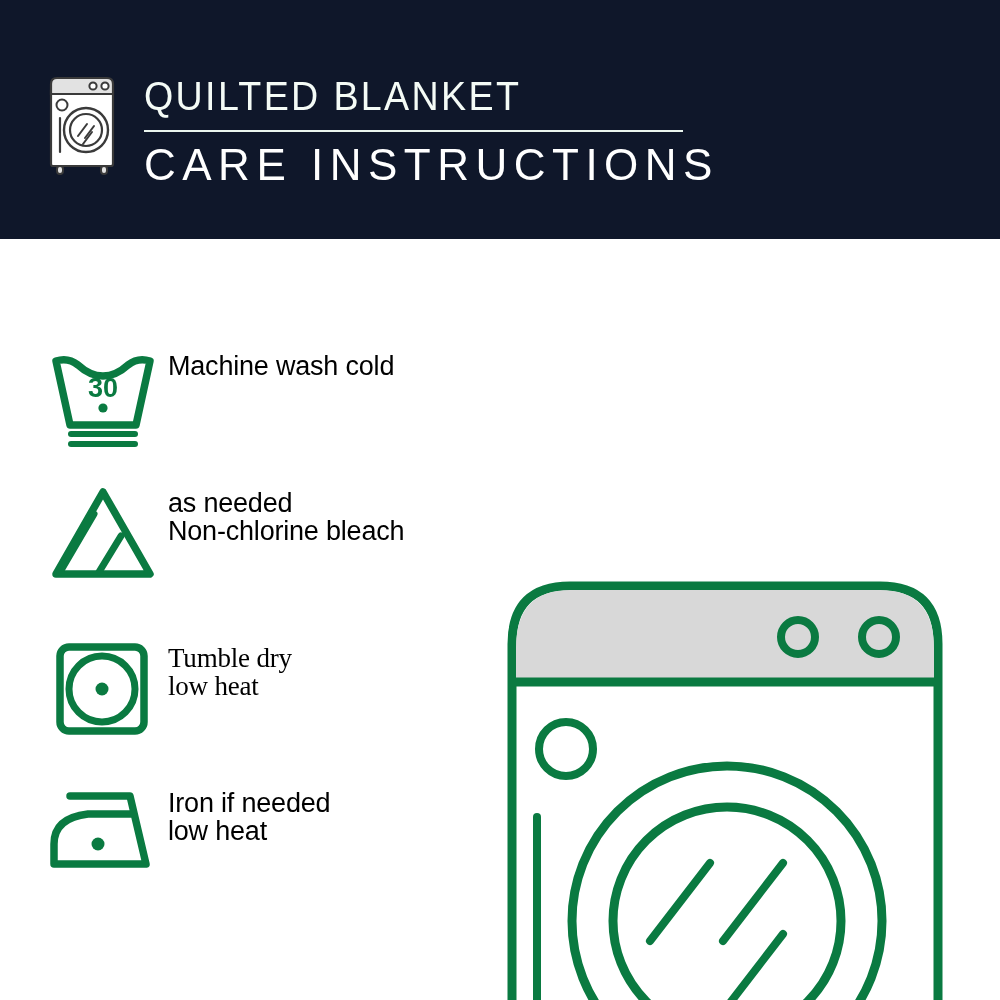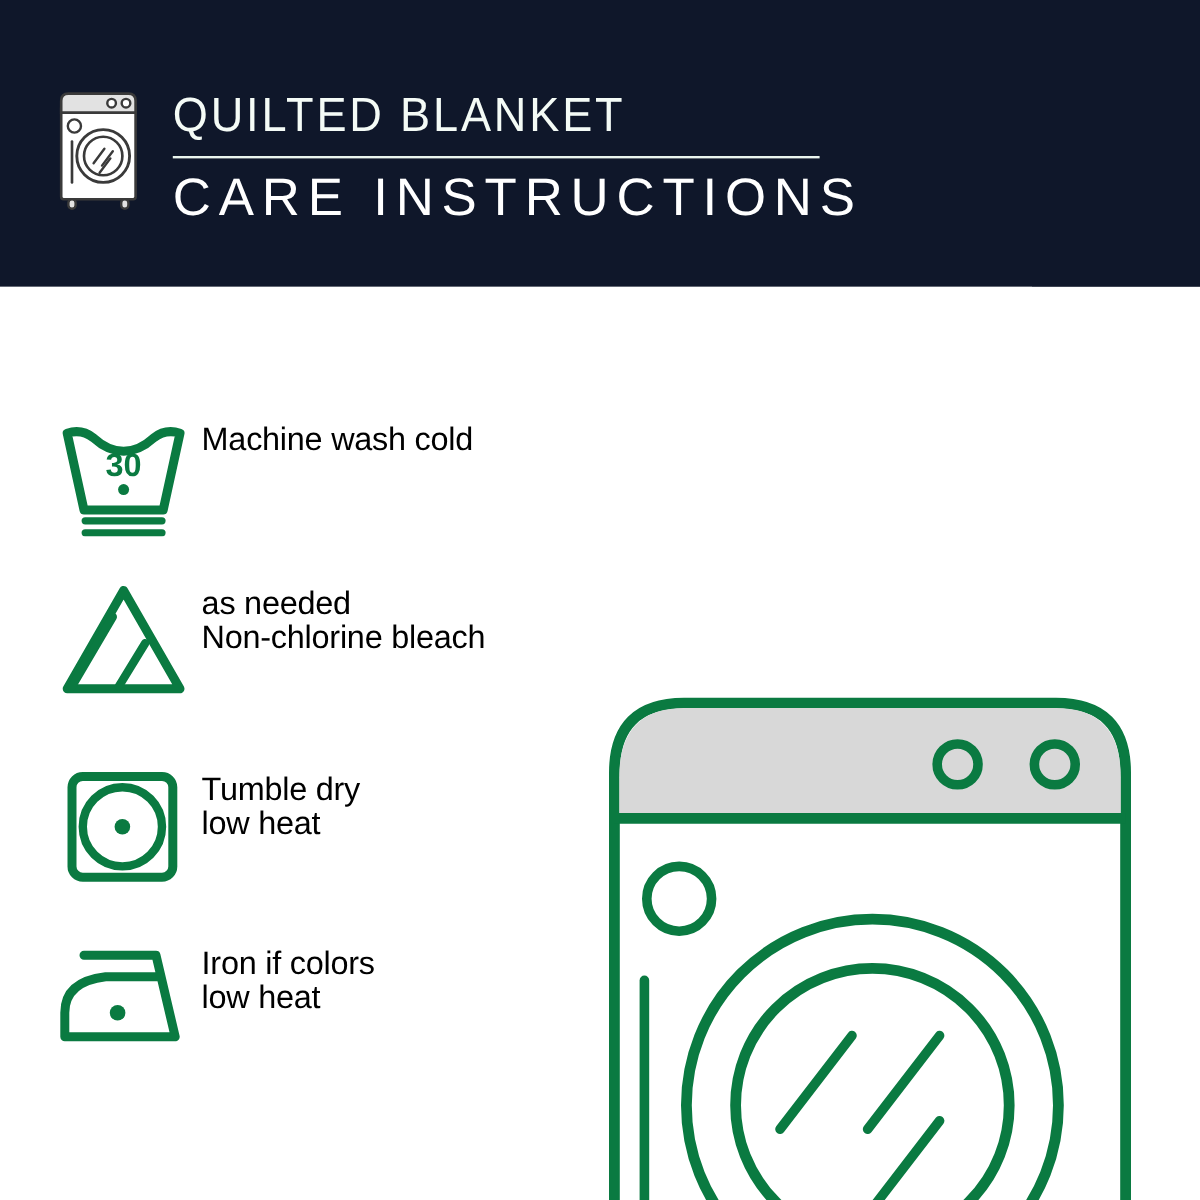--- a/index.html
+++ b/index.html
@@ -92,21 +92,21 @@
     padding-top:6px;
     color:#000000;
     font-size:27px;
     line-height:27.5px;
     letter-spacing:-0.2px;
   }
   .care-text-line { display:block; white-space:nowrap; }
 
   #row-wash   { top:108px; }
   #row-bleach { top:245px; }
-  #row-dry    { top:400px; }
+  #row-dry    { top:400px;font-family:Liberation Serif, serif; }
   #row-iron   { top:545px; }
 
   
   #machine {
     position:absolute;
     left:495px; top:330px;
     width:460px; height:600px;
   }
 </style>
 </head>
@@ -197,21 +197,21 @@
       </div>
 
       <div class="care-row" id="row-iron">
         <div class="care-symbol">
           <svg viewBox="0 0 110 90" width="110" height="90" aria-hidden="true">
             <path d="M22 12 L82 12 L98 80 L6 80 L6 60 Q6 34 40 30 L85 30" fill="none" stroke="#0a7a41" stroke-width="7.5" stroke-linejoin="round" stroke-linecap="round"></path>
             <circle cx="50" cy="60" r="6.5" fill="#0a7a41"></circle>
           </svg>
         </div>
         <div class="care-text">
-          <span class="care-text-line">Iron if colors</span>
+          <span class="care-text-line">Iron if needed</span>
           <span class="care-text-line">low heat</span>
         </div>
       </div>
 
     </div>
 
     <div id="machine">
       <svg viewBox="0 0 460 600" width="460" height="600" aria-hidden="true">
 
         <path d="M17 75 Q17 17 75 17 L385 17 Q443 17 443 75 L443 550 L17 550 Z" fill="#ffffff" stroke="#0a7a41" stroke-width="9" stroke-linejoin="round"></path>

